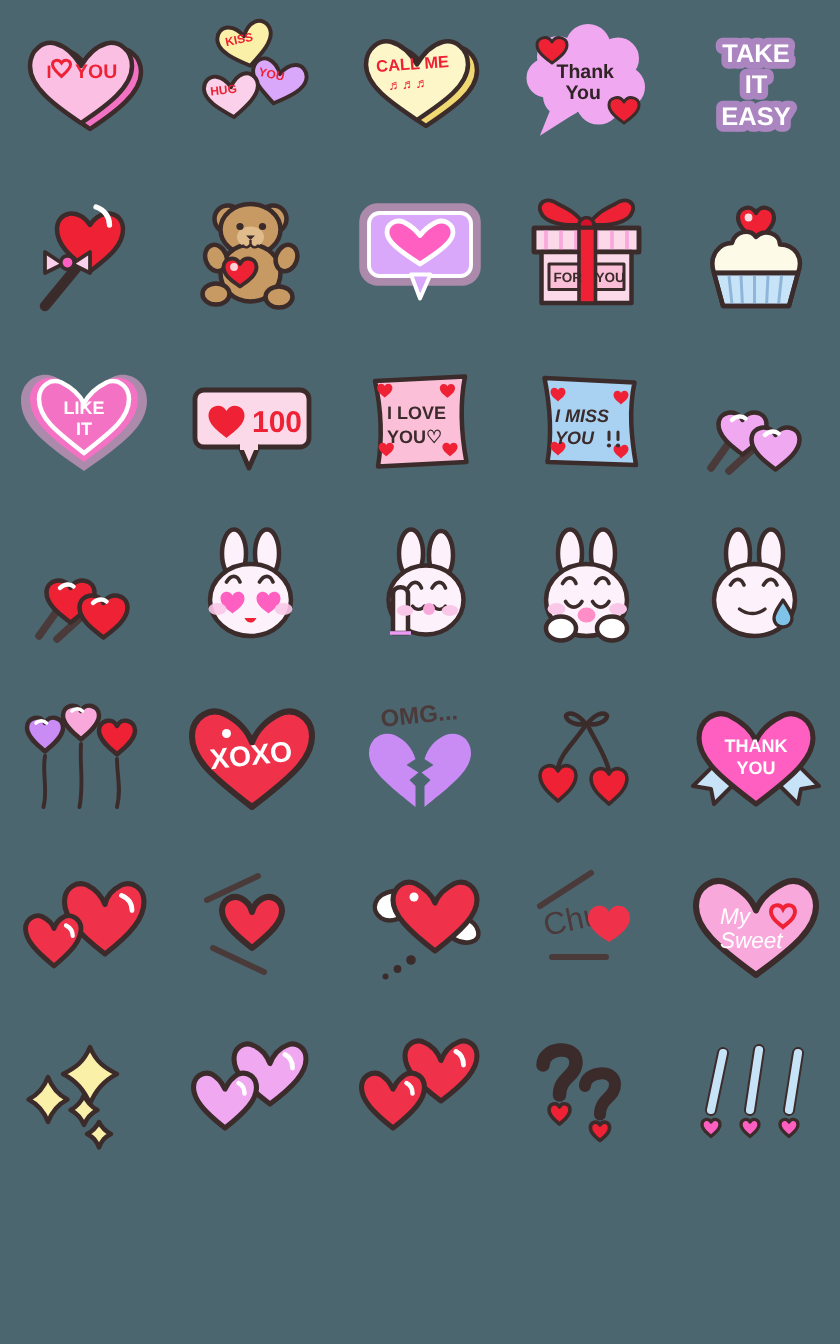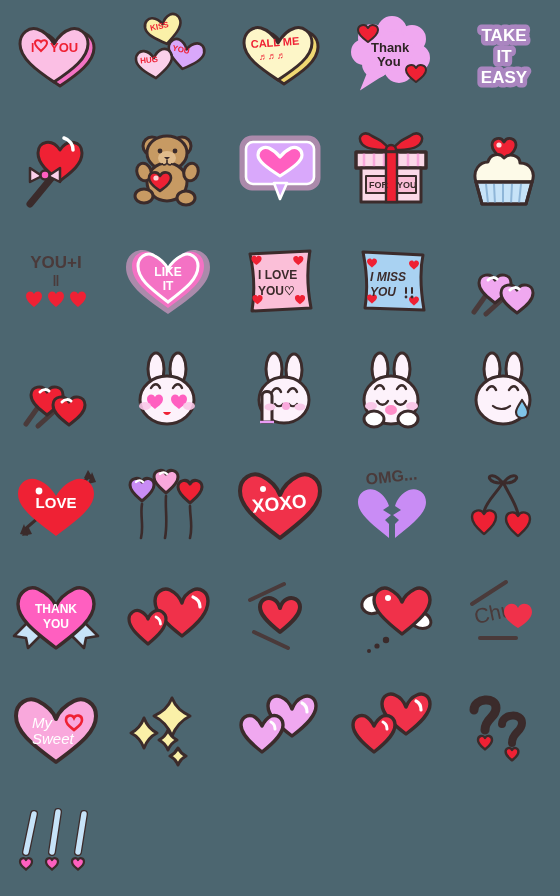--- a/index.html
+++ b/index.html
@@ -179,42 +179,40 @@
       <circle cx="43" cy="25" r="2.6" fill="#ffffff" opacity="0.85"></circle>
       <path class="st" d="M20 62 C16 50 24 42 32 42 C34 34 44 32 48 38 C54 32 64 36 64 43 C74 43 80 52 76 62Z" fill="#fdfae8" stroke-width="3"></path>
       <path class="st" d="M20 62 L26 84 L70 84 L76 62Z" fill="#c7e3f8" stroke-width="3"></path>
       <g stroke="#8fb6d8" stroke-width="2">
         <path d="M30 64 L32 83 M38 64 L39 84 M47 64 L47 84 M56 64 L55 84 M65 64 L63 83"></path>
       </g>
       <path class="st" d="M20 62 L26 84 L70 84 L76 62Z" fill="none" stroke-width="3"></path>
     </svg>
   </div>
 
-  <div class="cell">
-    <svg class="art" viewBox="0 0 96 96">
-      <text x="48" y="36" font-size="17" font-weight="bold" text-anchor="middle" fill="#4a3a3a">YOU+I</text>
-      <text x="48" y="54" font-size="14" font-weight="bold" text-anchor="middle" fill="#4a3a3a">‖</text>
-      <g fill="#ef2134">
-        <path d="M26 62 c2-4 8-3 8 2 c0 5-6 9-8 11 c-2-2-8-6-8-11 c0-5 6-6 8-2Z"></path>
-        <path d="M48 62 c2-4 8-3 8 2 c0 5-6 9-8 11 c-2-2-8-6-8-11 c0-5 6-6 8-2Z"></path>
-        <path d="M70 62 c2-4 8-3 8 2 c0 5-6 9-8 11 c-2-2-8-6-8-11 c0-5 6-6 8-2Z"></path>
-      </g>
-    </svg>
-  </div>
 
   <div class="cell">
     <svg class="art" viewBox="0 0 96 96">
       <path d="M48 82 C74 64 90 52 90 35 C90 22 78 15 68 19 C60 22 52 29 48 37 C44 29 36 22 28 19 C18 15 6 22 6 35 C6 52 22 64 48 82Z" fill="#f9a8dc" opacity="0.55"></path>
       <path d="M48 76 C70 60 84 49 84 34 C84 23 74 17 65 21 C58 24 51 30 48 37 C45 30 38 24 31 21 C22 17 12 23 12 34 C12 49 26 60 48 76Z" fill="#f472c4"></path>
       <path d="M48 70 C66 56 78 47 78 34 C78 25 70 20 63 23 C57 26 51 31 48 37 C45 31 39 26 33 23 C26 20 18 25 18 34 C18 47 30 56 48 70Z" fill="none" stroke="#ffffff" stroke-width="3"></path>
       <text x="48" y="44" font-size="12" font-weight="bold" text-anchor="middle" fill="#ffffff">LIKE</text>
       <text x="48" y="58" font-size="12" font-weight="bold" text-anchor="middle" fill="#ffffff">IT</text>
     </svg>
   </div>
 
+  <div class="cell">
+    <svg class="art" viewBox="0 0 96 96">
+      <rect class="st" x="10" y="28" width="76" height="38" rx="6" fill="#fbd9e8" stroke-width="3.2"></rect>
+      <path class="st" d="M40 66 L46 80 L52 66Z" fill="#fbd9e8" stroke-width="3.2"></path>
+      <path d="M40 66 h12" stroke="#fbd9e8" stroke-width="4"></path>
+      <path d="M31 42 c3-6 12-4 12 3 c0 7-9 12-12 15 c-3-3-12-8-12-15 c0-7 9-9 12-3Z" fill="#ef2134"></path>
+      <text x="48" y="56" font-size="20" font-weight="bold" fill="#ef2134">100</text>
+    </svg>
+  </div>
 
 
   <div class="cell">
     <svg class="art" viewBox="0 0 96 96">
       <path class="st" d="M18 22 L78 19 C74 40 76 60 79 76 L20 79 C23 60 22 40 18 22Z" fill="#fbbfd8" stroke-width="3"></path>
       <g fill="#ef2134">
         <path d="M26 27 c1.5-3 6-2 6 1.5 c0 3.5-4.5 6-6 7.5 c-1.5-1.5-6-4-6-7.5 c0-3.5 4.5-4.5 6-1.5Z" transform="translate(-1,-1) scale(0.85) translate(4,4)"></path>
         <path d="M70 26 c1.5-3 6-2 6 1.5 c0 3.5-4.5 6-6 7.5 c-1.5-1.5-6-4-6-7.5 c0-3.5 4.5-4.5 6-1.5Z" transform="scale(0.85) translate(8,4)"></path>
         <path d="M26 68 c1.5-3 6-2 6 1.5 c0 3.5-4.5 6-6 7.5 c-1.5-1.5-6-4-6-7.5 c0-3.5 4.5-4.5 6-1.5Z" transform="scale(0.85) translate(4,8)"></path>
         <path d="M72 68 c1.5-3 6-2 6 1.5 c0 3.5-4.5 6-6 7.5 c-1.5-1.5-6-4-6-7.5 c0-3.5 4.5-4.5 6-1.5Z" transform="scale(0.85) translate(8,8)"></path>
@@ -322,35 +320,20 @@
     <svg class="art" viewBox="0 0 96 96">
       <ellipse class="st" cx="36" cy="25" rx="8" ry="16" fill="#fdf2fb" stroke-width="3"></ellipse>
       <ellipse class="st" cx="58" cy="25" rx="8" ry="16" fill="#fdf2fb" stroke-width="3"></ellipse>
       <ellipse class="st" cx="47" cy="56" rx="27" ry="24" fill="#fdf2fb" stroke-width="3"></ellipse>
       <path d="M31 46 c3-5 7-5 9 0 M53 46 c3-5 7-5 9 0" stroke="#3b2b2b" stroke-width="2.4" fill="none" stroke-linecap="round"></path>
       <path d="M37 62 c5 4 12 4 17 0" stroke="#3b2b2b" stroke-width="2.2" fill="none" stroke-linecap="round"></path>
       <path class="st" d="M66 56 c4 6 6 9 6 12 c0 4-3 6-6 6 c-3 0-6-2-6-6 c0-3 2-6 6-12Z" fill="#7fc4e8" stroke-width="2.2"></path>
     </svg>
   </div>
 
-  <div class="cell">
-    <svg class="art" viewBox="0 0 96 96">
-      <g stroke="#3b2b2b" stroke-width="3" stroke-linecap="round" fill="none">
-        <path d="M16 74 L30 62"></path>
-        <path d="M66 34 L82 20"></path>
-      </g>
-      <path d="M80 14 L86 24 L76 22Z" fill="#3b2b2b"></path>
-      <path d="M84 16 L88 26 L80 28Z" fill="#3b2b2b"></path>
-      <path d="M20 70 L14 80 L24 78Z" fill="#3b2b2b"></path>
-      <path d="M16 68 L12 78 L20 80Z" fill="#3b2b2b"></path>
-      <path d="M48 80 C72 62 86 51 86 38 C86 26 75 20 66 24 C58 27 52 33 48 40 C44 33 38 27 30 24 C21 20 10 26 10 38 C10 51 24 62 48 80Z" fill="#ef2134"></path>
-      <circle cx="31" cy="35" r="3.4" fill="#ffffff"></circle>
-      <text x="48" y="52" font-size="15" font-weight="bold" text-anchor="middle" fill="#ffffff">LOVE</text>
-    </svg>
-  </div>
 
   <div class="cell">
     <svg class="art" viewBox="0 0 96 96">
       <g stroke="#3b2b2b" stroke-width="2.6" fill="none" stroke-linecap="round">
         <path d="M22 48 C20 60 24 70 21 82"></path>
         <path d="M46 40 C45 54 48 66 45 82"></path>
         <path d="M70 50 C70 62 73 70 70 82"></path>
       </g>
       <path class="st" d="M22 26 c3-6 12-4 12 3 c0 7-9 13-12 16 c-3-3-12-9-12-16 c0-7 9-9 12-3Z" fill="#c98cf5" stroke-width="3"></path>
       <path class="st" d="M46 18 c3-6 12-4 12 3 c0 7-9 13-12 16 c-3-3-12-9-12-16 c0-7 9-9 12-3Z" fill="#f9a8dc" stroke-width="3"></path>

